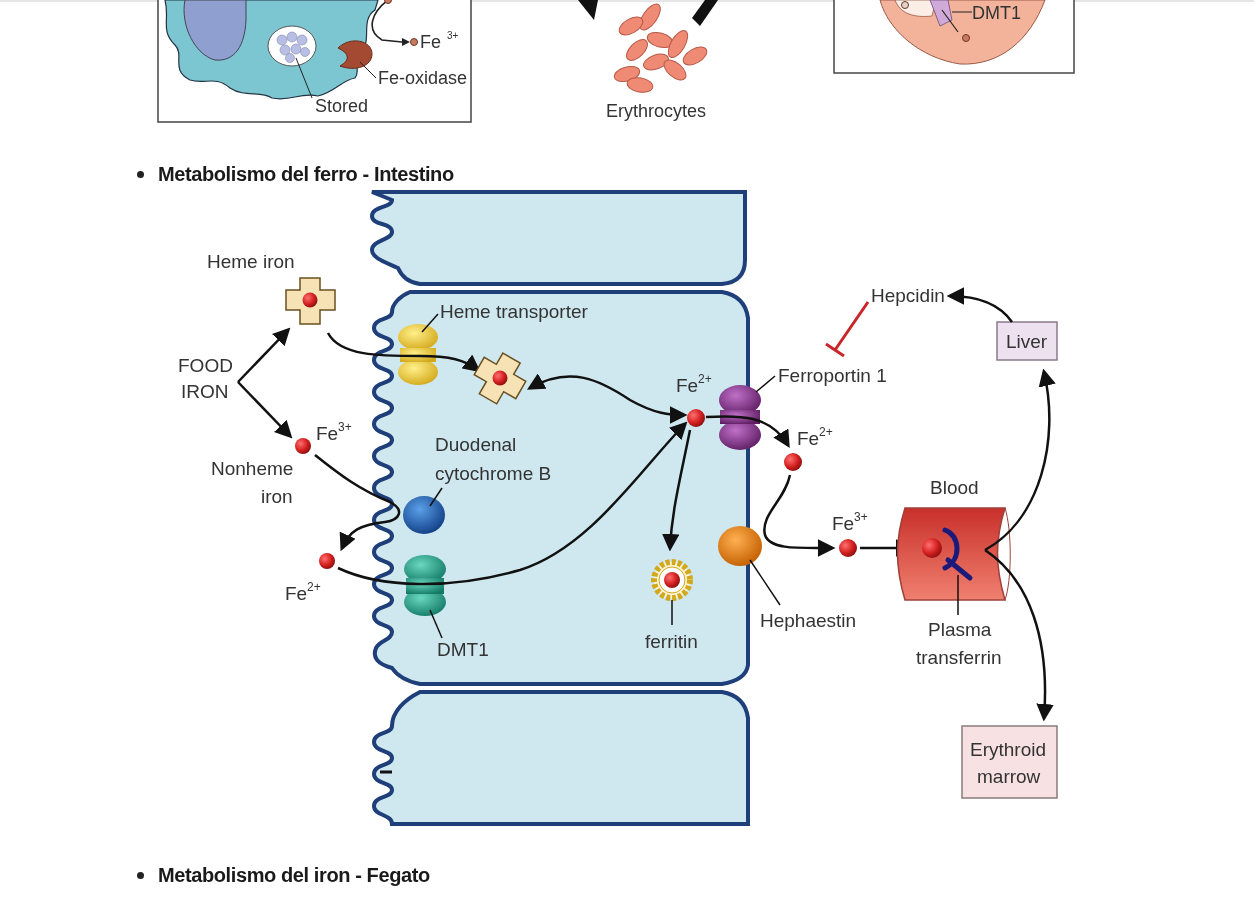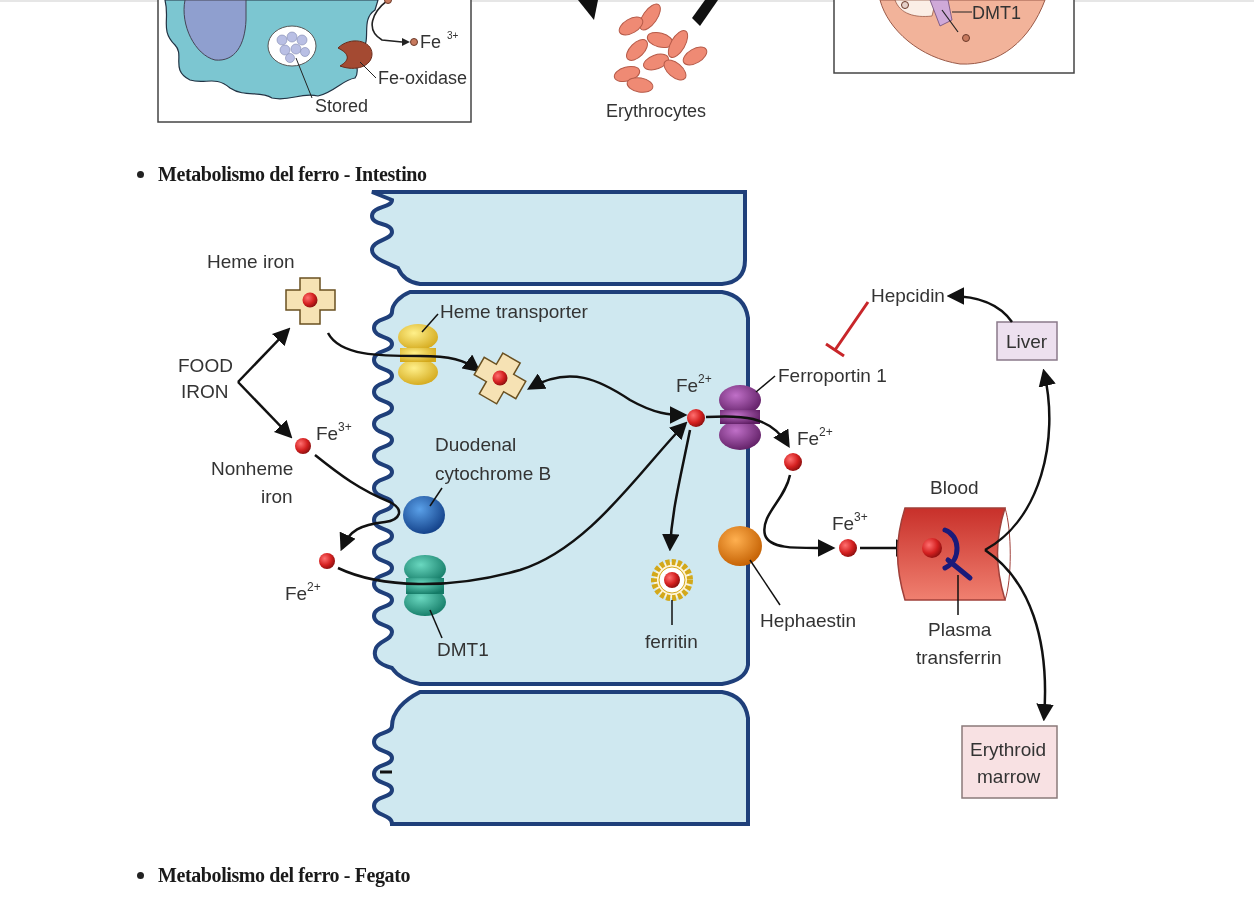--- a/index.html
+++ b/index.html
@@ -6,21 +6,21 @@
   body {
     width:1254px; height:906px; overflow:hidden; position:relative;
     background:#ffffff;
     font-family:"Liberation Sans", "DejaVu Sans", sans-serif;
   }
   .topbar { position:absolute; left:0; top:0; width:1254px; height:2px; background:#e6e6e6; }
   .fig-top { position:absolute; left:0; top:0; width:1254px; height:130px; }
   .bullet-row {
     position:absolute; left:137px; display:flex; align-items:center;
     font-size:20px; font-weight:bold; color:#1a1a1a; letter-spacing:-0.4px;
-    font-family:Liberation Serif, serif;
+    font-family:Liberation Sans, sans-serif;
   }
   .bullet-dot { width:7px; height:7px; border-radius:50%; background:#222; margin-right:14px; }
   .fig-main { position:absolute; left:160px; top:190px; width:920px; height:640px; }
   svg text { font-family:"Liberation Sans", "DejaVu Sans", sans-serif; fill:#333; }
 </style>
 </head>
 <body>
 
 <div class="topbar"></div>
 
@@ -84,21 +84,21 @@
   </g>
 </svg>
 
 <div class="bullet-row" style="top:163px;">
   <span class="bullet-dot"></span>
   <span>Metabolismo del ferro - Intestino</span>
 </div>
 
 <div class="bullet-row" style="top:864px;">
   <span class="bullet-dot"></span>
-  <span>Metabolismo del ferro - Fegato</span>
+  <span>Metabolismo del iron - Fegato</span>
 </div>
 
 <svg class="fig-main" viewBox="160 190 920 640">
   <defs>
     <radialGradient id="ironG" cx="35%" cy="35%" r="70%">
       <stop offset="0%" stop-color="#ff7070"></stop>
         <stop offset="60%" stop-color="#d42020"></stop>
         <stop offset="100%" stop-color="#8a0f0f"></stop>
     </radialGradient>
     <radialGradient id="yelG" cx="40%" cy="35%" r="70%">

